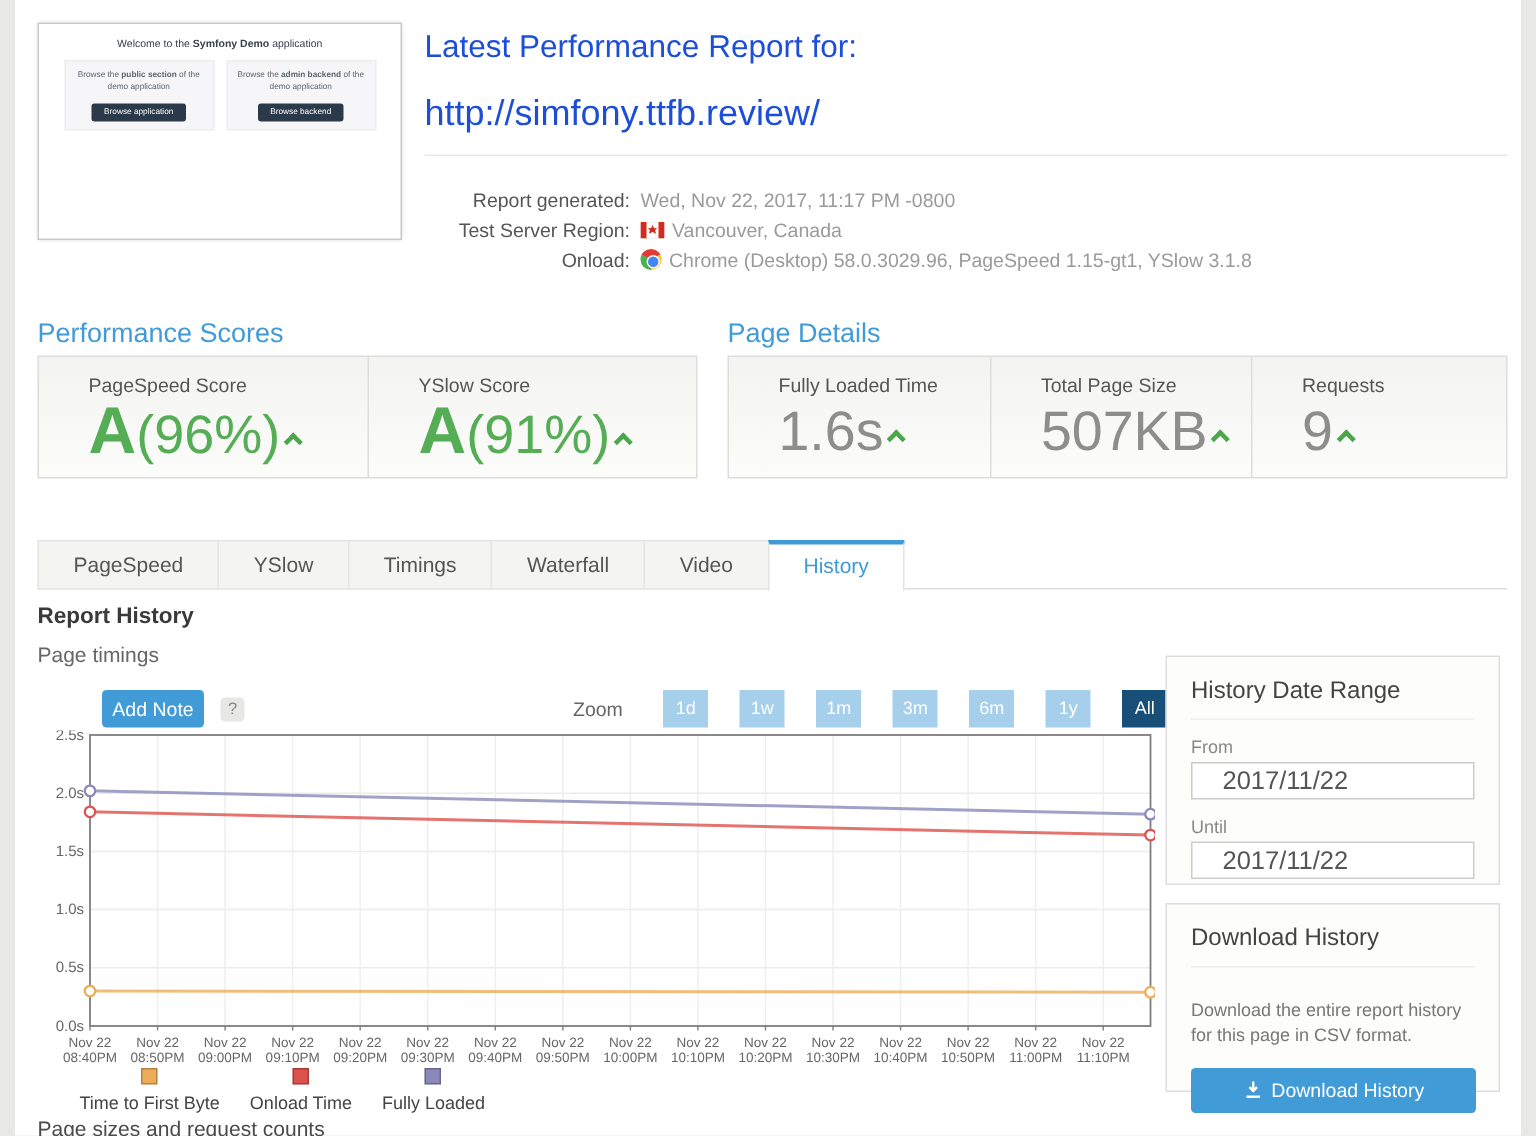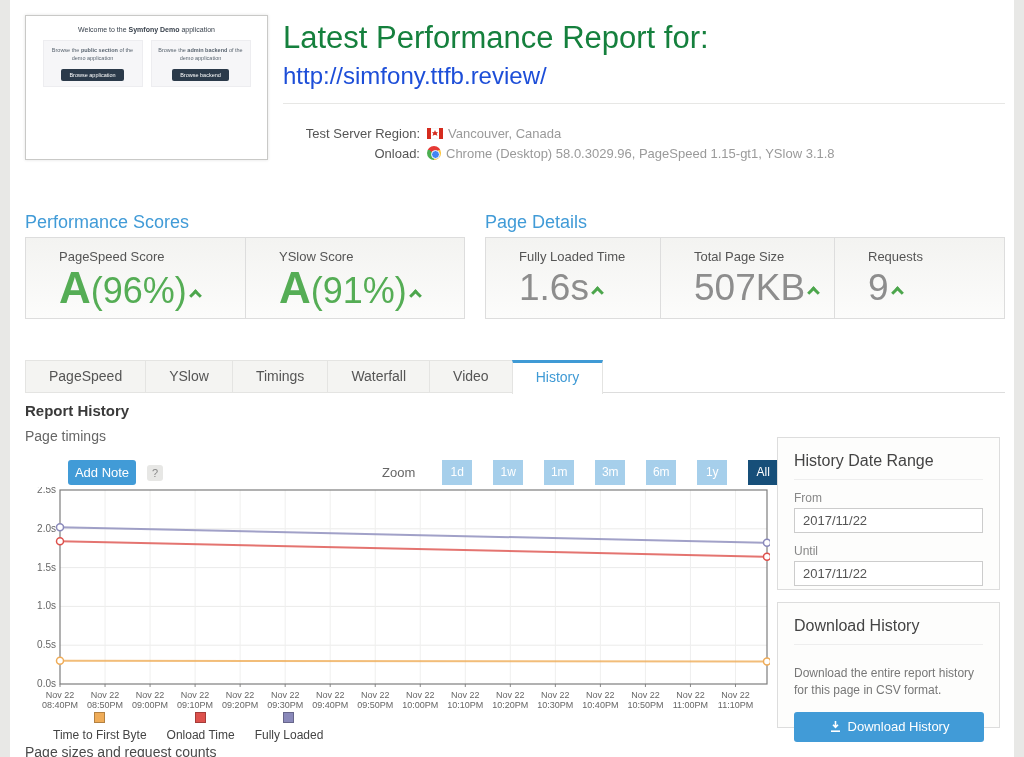--- a/index.html
+++ b/index.html
@@ -10,21 +10,21 @@
   
   .thumb { position:absolute; left:15px; top:15px; width:243px; height:145px;
            background:#fff; border:1px solid #c9c9c7; box-shadow:0 0 3px rgba(0,0,0,.12); overflow:hidden; }
   .thumb-title { margin-top:10px; text-align:center; font-size:7px; color:#39424d; }
   .thumb-cards { display:flex; justify-content:center; gap:8px; margin-top:7px; }
   .thumb-card { width:100px; background:#f6f6f8; border:1px solid #ededf0; padding:5px 6px; text-align:center; }
   .thumb-card-text { font-size:5.5px; color:#5a6570; line-height:1.5; }
   .thumb-btn { display:inline-block; margin-top:4px; background:#2b3a4a; color:#fff;
                font-size:5.5px; padding:3px 8px; border-radius:2px; }
 
-  .report-title { position:absolute; left:273px; top:20px; font-size:31px; color:#15803d; }
+  .report-title { position:absolute; left:273px; top:20px; font-size:21px; color:#1d4ed8; }
   .report-url   { position:absolute; left:273px; top:62px; font-size:24px; color:#1d4ed8; }
   .header-divider { position:absolute; left:273px; top:103px; width:722px; border-top:1px solid #e7e7e5; }
 
   .meta { position:absolute; left:273px; top:123px; font-size:13px; }
   .meta-row { display:flex; align-items:center; height:20px; }
   .meta-label { width:137px; text-align:right; color:#555; margin-right:7px; }
   .meta-value { color:#9a9a9a; display:flex; align-items:center; gap:5px; }
   .chrome-icon { width:14px; height:14px; border-radius:50%; position:relative; display:inline-block;
     background:conic-gradient(from -60deg, #e53935 0 120deg, #fbc02d 0 240deg, #4caf50 0 360deg); }
   .chrome-icon::after { content:''; position:absolute; left:3.5px; top:3.5px; width:7px; height:7px;
@@ -73,22 +73,22 @@
   
   .chart-wrap { position:absolute; left:15px; top:487px; width:745px; height:240px; }
   .chart-legend { position:absolute; left:43px; top:712px; display:flex; gap:20px; font-size:12px; color:#444; z-index:3; }
   .legend-item { display:flex; align-items:center; gap:5px; cursor:pointer;flex-direction:column; }
   .legend-swatch { width:11px; height:11px; display:inline-block; border:1px solid rgba(0,0,0,.25); }
 
   
   .side-panel { position:absolute; left:767px; width:223px; background:#fdfdfc; border:1px solid #ddd; padding:14px 16px; }
   .side-panel h3 { font-size:16px; font-weight:normal; color:#444; padding-bottom:9px; border-bottom:1px solid #eee; }
   .field-label { font-size:12px; color:#888; margin-top:11px; }
-  .date-input { width:100%; height:25px; margin-top:3px; border:1px solid #ccc; padding:0 8px;
-                font-size:13px; color:#555; font-family:"Liberation Sans", sans-serif; }
+  .date-input { width:100%; height:25px; margin-top:3px; border:1px solid #ccc; padding:0 20px;
+                font-size:17px; color:#555; font-family:"Liberation Sans", sans-serif; }
   .dl-text { font-size:12px; color:#777; line-height:1.45; margin-top:20px; }
   .dl-btn { display:flex; align-items:center; justify-content:center; gap:6px; margin:12px auto 0;
             width:190px; height:30px; background:#419bd7; color:#fff; font-size:13px; border:none;
             border-radius:3px; cursor:pointer; font-family:"Liberation Sans", sans-serif; }
 
   .bottom-cut-text { position:absolute; left:15px; top:744px; font-size:14px; color:#4a4a4a; }
 </style>
 </head>
 <body>
 
@@ -106,20 +106,24 @@
         <span class="thumb-btn">Browse backend</span>
       </div>
     </div>
   </div>
 
   <h1 class="report-title" style="font-weight:normal;">Latest Performance Report for:</h1>
   <div class="report-url">http://simfony.ttfb.review/</div>
   <div class="header-divider"></div>
 
   <div class="meta">
+    <div class="meta-row">
+      <span class="meta-label">Report generated:</span>
+      <span class="meta-value">Wed, Nov 22, 2017, 11:17 PM -0800</span>
+    </div>
     <div class="meta-row">
       <span class="meta-label">Test Server Region:</span>
       <span class="meta-value">
         <svg width="16" height="11" viewBox="0 0 16 11">
           <rect width="16" height="11" fill="#fff" stroke="#ddd" stroke-width="0.5"></rect>
           <rect width="4" height="11" fill="#d52b1e"></rect>
             <rect x="12" width="4" height="11" fill="#d52b1e"></rect>
           <polygon points="8,2 9,4.2 11,4 9.7,5.7 10.5,7.8 8,6.7 5.5,7.8 6.3,5.7 5,4 7,4.2" fill="#d52b1e"></polygon>
         </svg>
         <span>Vancouver, Canada</span>

